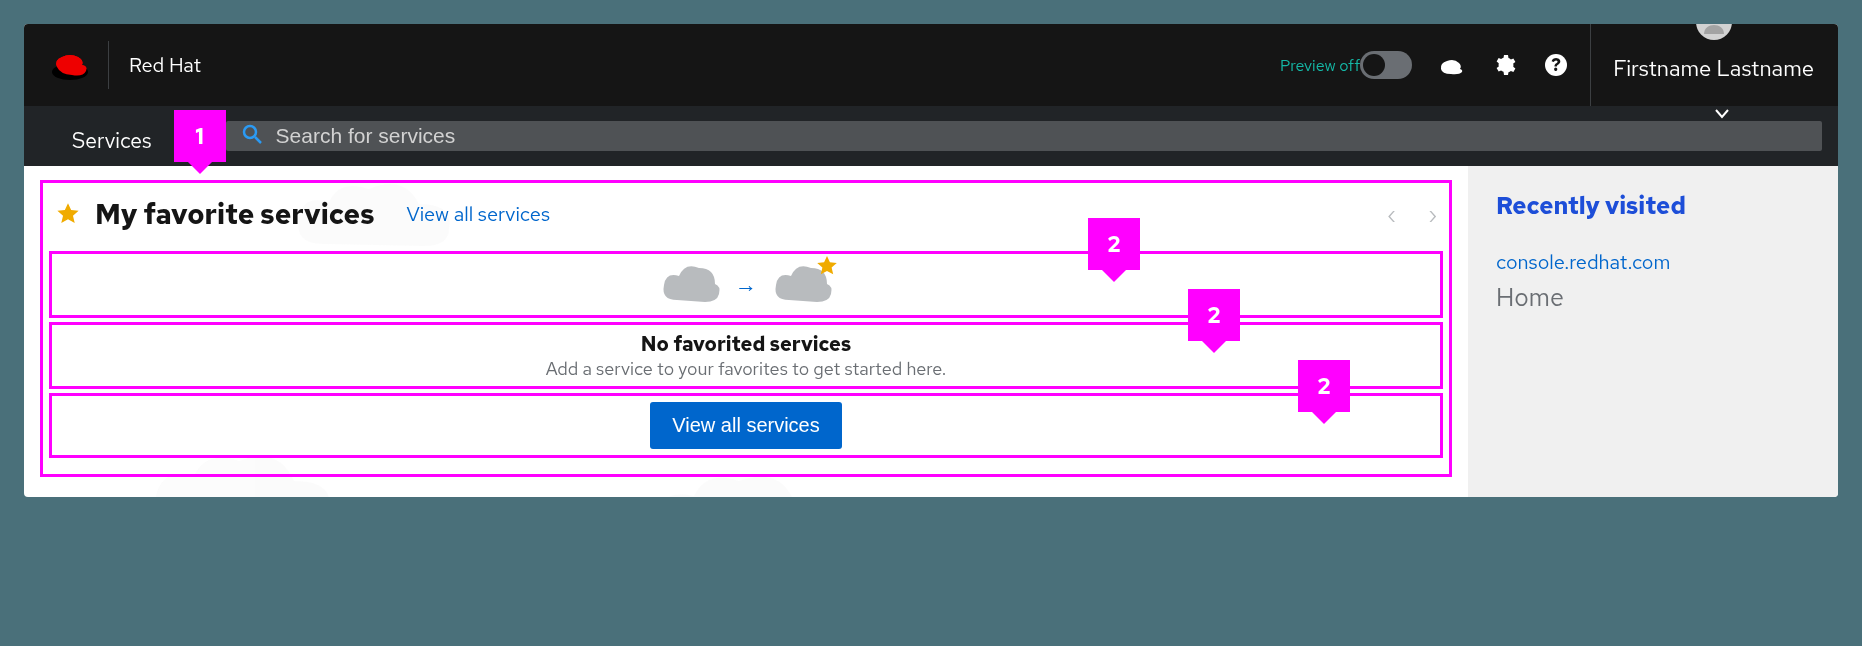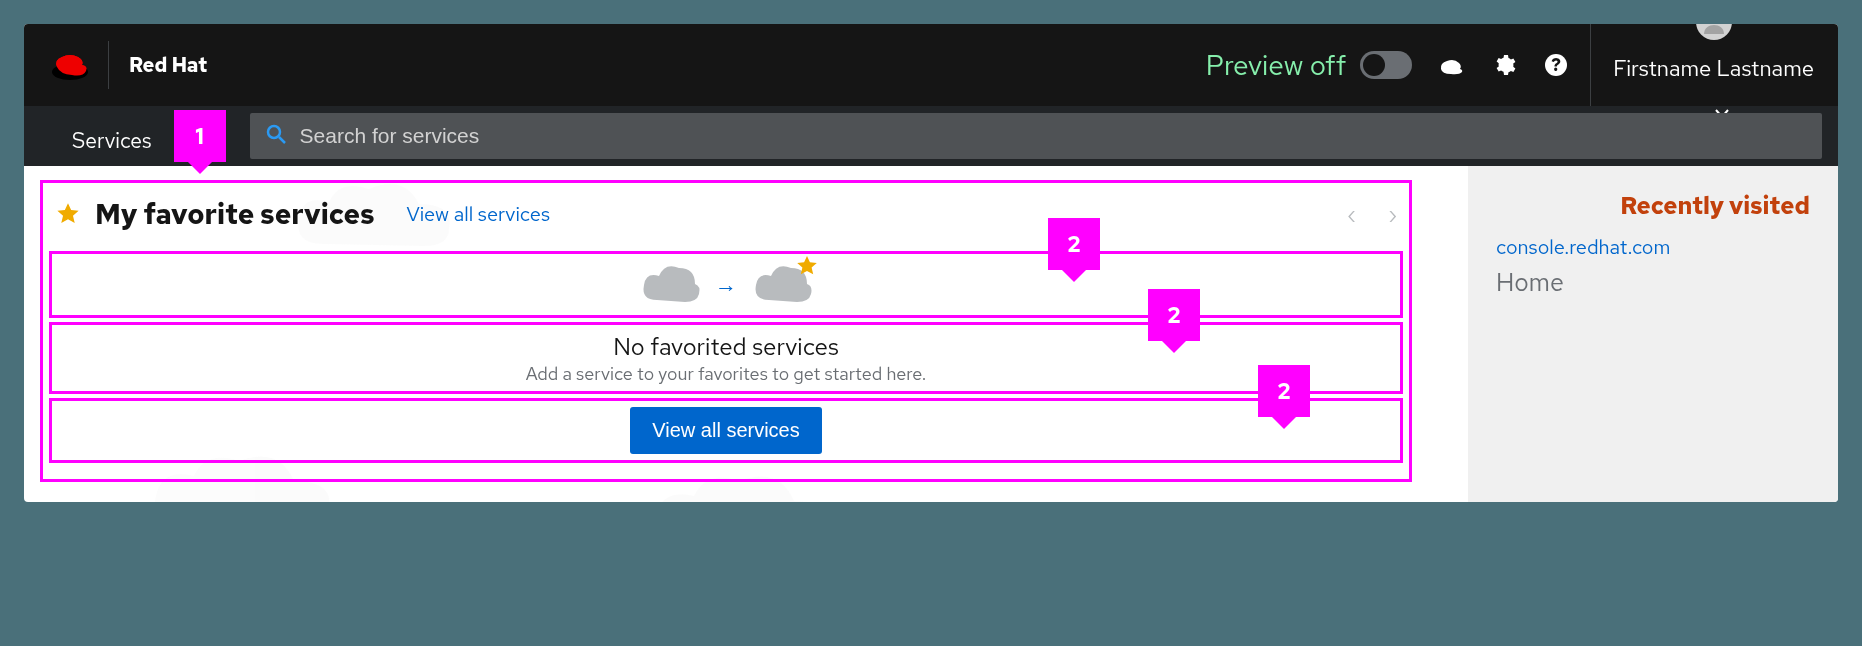--- a/index.html
+++ b/index.html
@@ -23,24 +23,24 @@
     color: #fff;
     display: flex;
     align-items: center;
     height: 82px;
     padding: 0 24px;
   }
   .brand { display: flex; align-items: center; gap: 16px; }
   .fedora-icon svg { display:block; }
   .brand-sep { width:1px; height:48px; background:#3c3f42; margin:0 4px 0 0;}
   .brand-text { display:flex; flex-direction:column; line-height:1.15; }
-  .brand-text .line1 { font-size:20px; font-weight:700; }
+  .brand-text .line1 { font-size:20px; font-weight:400; }
   .brand-text .line2 { font-size:23px; font-weight:700; }
   .masthead-spacer { flex:1; }
-  .preview { display:flex; align-items:center; gap:14px; font-size:28px; color:#86efac; }
+  .preview { display:flex; align-items:center; font-size:16px; color:#14b8a6; }
   .toggle {
     width:52px;height:28px;border-radius:14px;background:#6a6e73;position:relative;
   }
   .toggle::after{
     content:"";position:absolute;left:3px;top:3px;width:22px;height:22px;border-radius:50%;background:#151515;
   }
   .mast-icons { display:flex; align-items:center; gap:28px; margin-left:26px; }
   .mast-icons .icon svg { display:block; fill:#fff; }
   .user-sep { width:1px; height:82px; background:#3c3f42; margin:0 22px; }
   .user { display:flex; align-items:center; gap:14px; font-size:22px;flex-direction:column; }
@@ -59,30 +59,30 @@
   }
   .callout {
     background:#ff00ff;color:#fff;font-size:22px;font-weight:700;
     width:52px;height:52px;display:flex;align-items:center;justify-content:center;position:relative;
   }
   .callout.withpointer::after{
     content:"";position:absolute;bottom:-12px;left:50%;transform:translateX(-50%);
     border-left:12px solid transparent;border-right:12px solid transparent;border-top:12px solid #ff00ff;
   }
   .svc-search {
-    flex:1; margin-left:24px; background:#4f5255; height:46px; border-radius:2px;
+    flex:1; background:#4f5255; height:30px; border-radius:2px;
     display:flex;align-items:center;gap:14px;padding:0 16px;color:#d2d2d2;font-size:21px;
   }
   .svc-search input {
     flex:1;background:transparent;border:none;outline:none;color:#fff;font-size:21px;
   }
   .svc-search input::placeholder{color:#d2d2d2;}
 
   
-  .content-row { display:flex;gap:40px; }
+  .content-row { display:flex; }
   .main-col { flex:1; padding:14px 16px 20px 16px; position:relative; }
   .side-col {
     width:370px; background:#f0f0f0; padding:24px 28px;
   }
 
   
   .pinkbox { border:3px solid #ff00ff; position:relative; }
   .outerbox { padding:6px 6px 12px 6px; }
   .fav-head { display:flex; align-items:center; gap:14px; padding:6px 6px 14px 6px; }
   .star-gold svg{display:block;}
@@ -93,28 +93,28 @@
 
   .innerbox {
     border:3px solid #ff00ff; margin:4px 0; padding:6px 0;
     display:flex;flex-direction:column;align-items:center;position:relative;
   }
   .innerbox .callout-anchor{
      position:absolute; top:-36px;
   }
   .cloudrow { display:flex;align-items:center;gap:14px; }
   .arrow-blue{color:#0066cc;font-size:22px;font-weight:700;}
-  .nofav-title{font-size:24px;font-weight:400;color:#151515;}
+  .nofav-title{font-size:20px;font-weight:700;color:#151515;}
   .nofav-sub{font-size:18px;color:#6a6e73;}
   .btn-primary{
     background:#0066cc;color:#fff;border:none;padding:12px 22px;font-size:20px;border-radius:3px;cursor:pointer;
   }
 
   
-  .side-title{font-size:24px;font-weight:700;color:#c2410c;margin-bottom:13px;text-align:right;}
+  .side-title{font-size:24px;font-weight:700;color:#1d4ed8;margin-bottom:28px;}
   .side-link{color:#0066cc;font-size:20px;display:block;margin-bottom:6px;}
   .side-sub{color:#6a6e73;font-size:25px;}
 
   
   .cloudbg{position:absolute;opacity:.35;}
 </style>
 </head>
 <body>
 
 <div class="frame">

